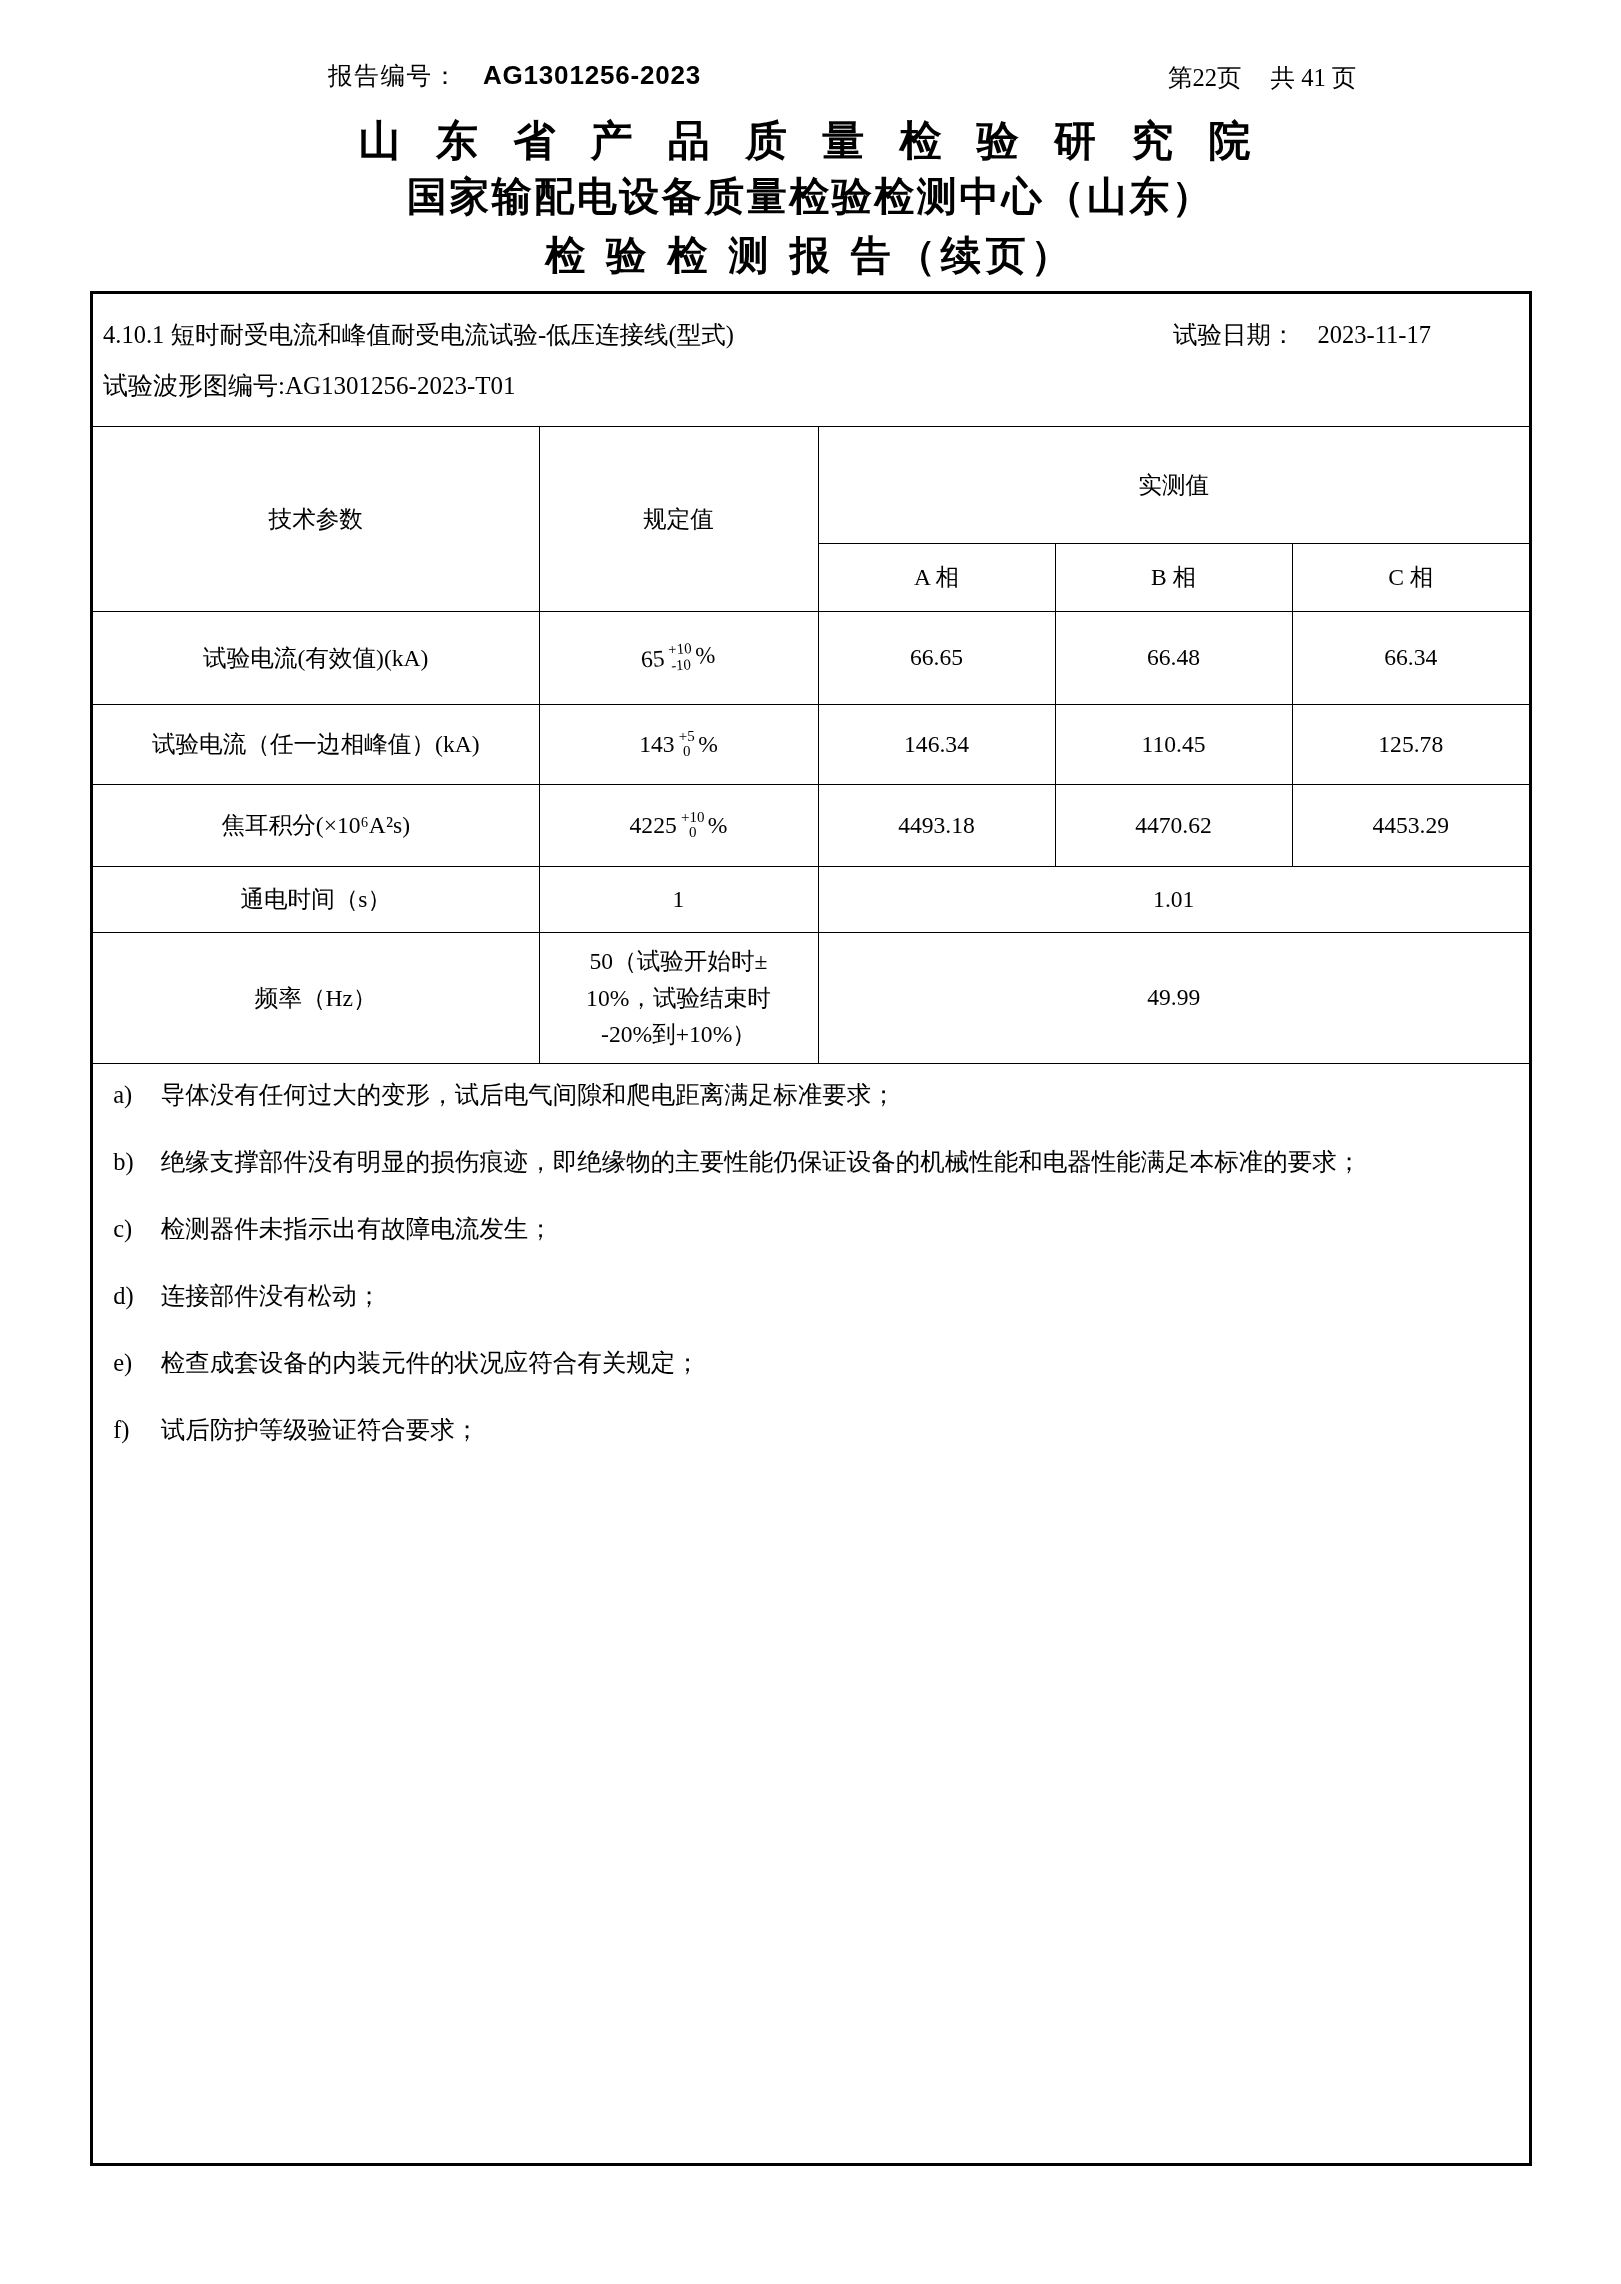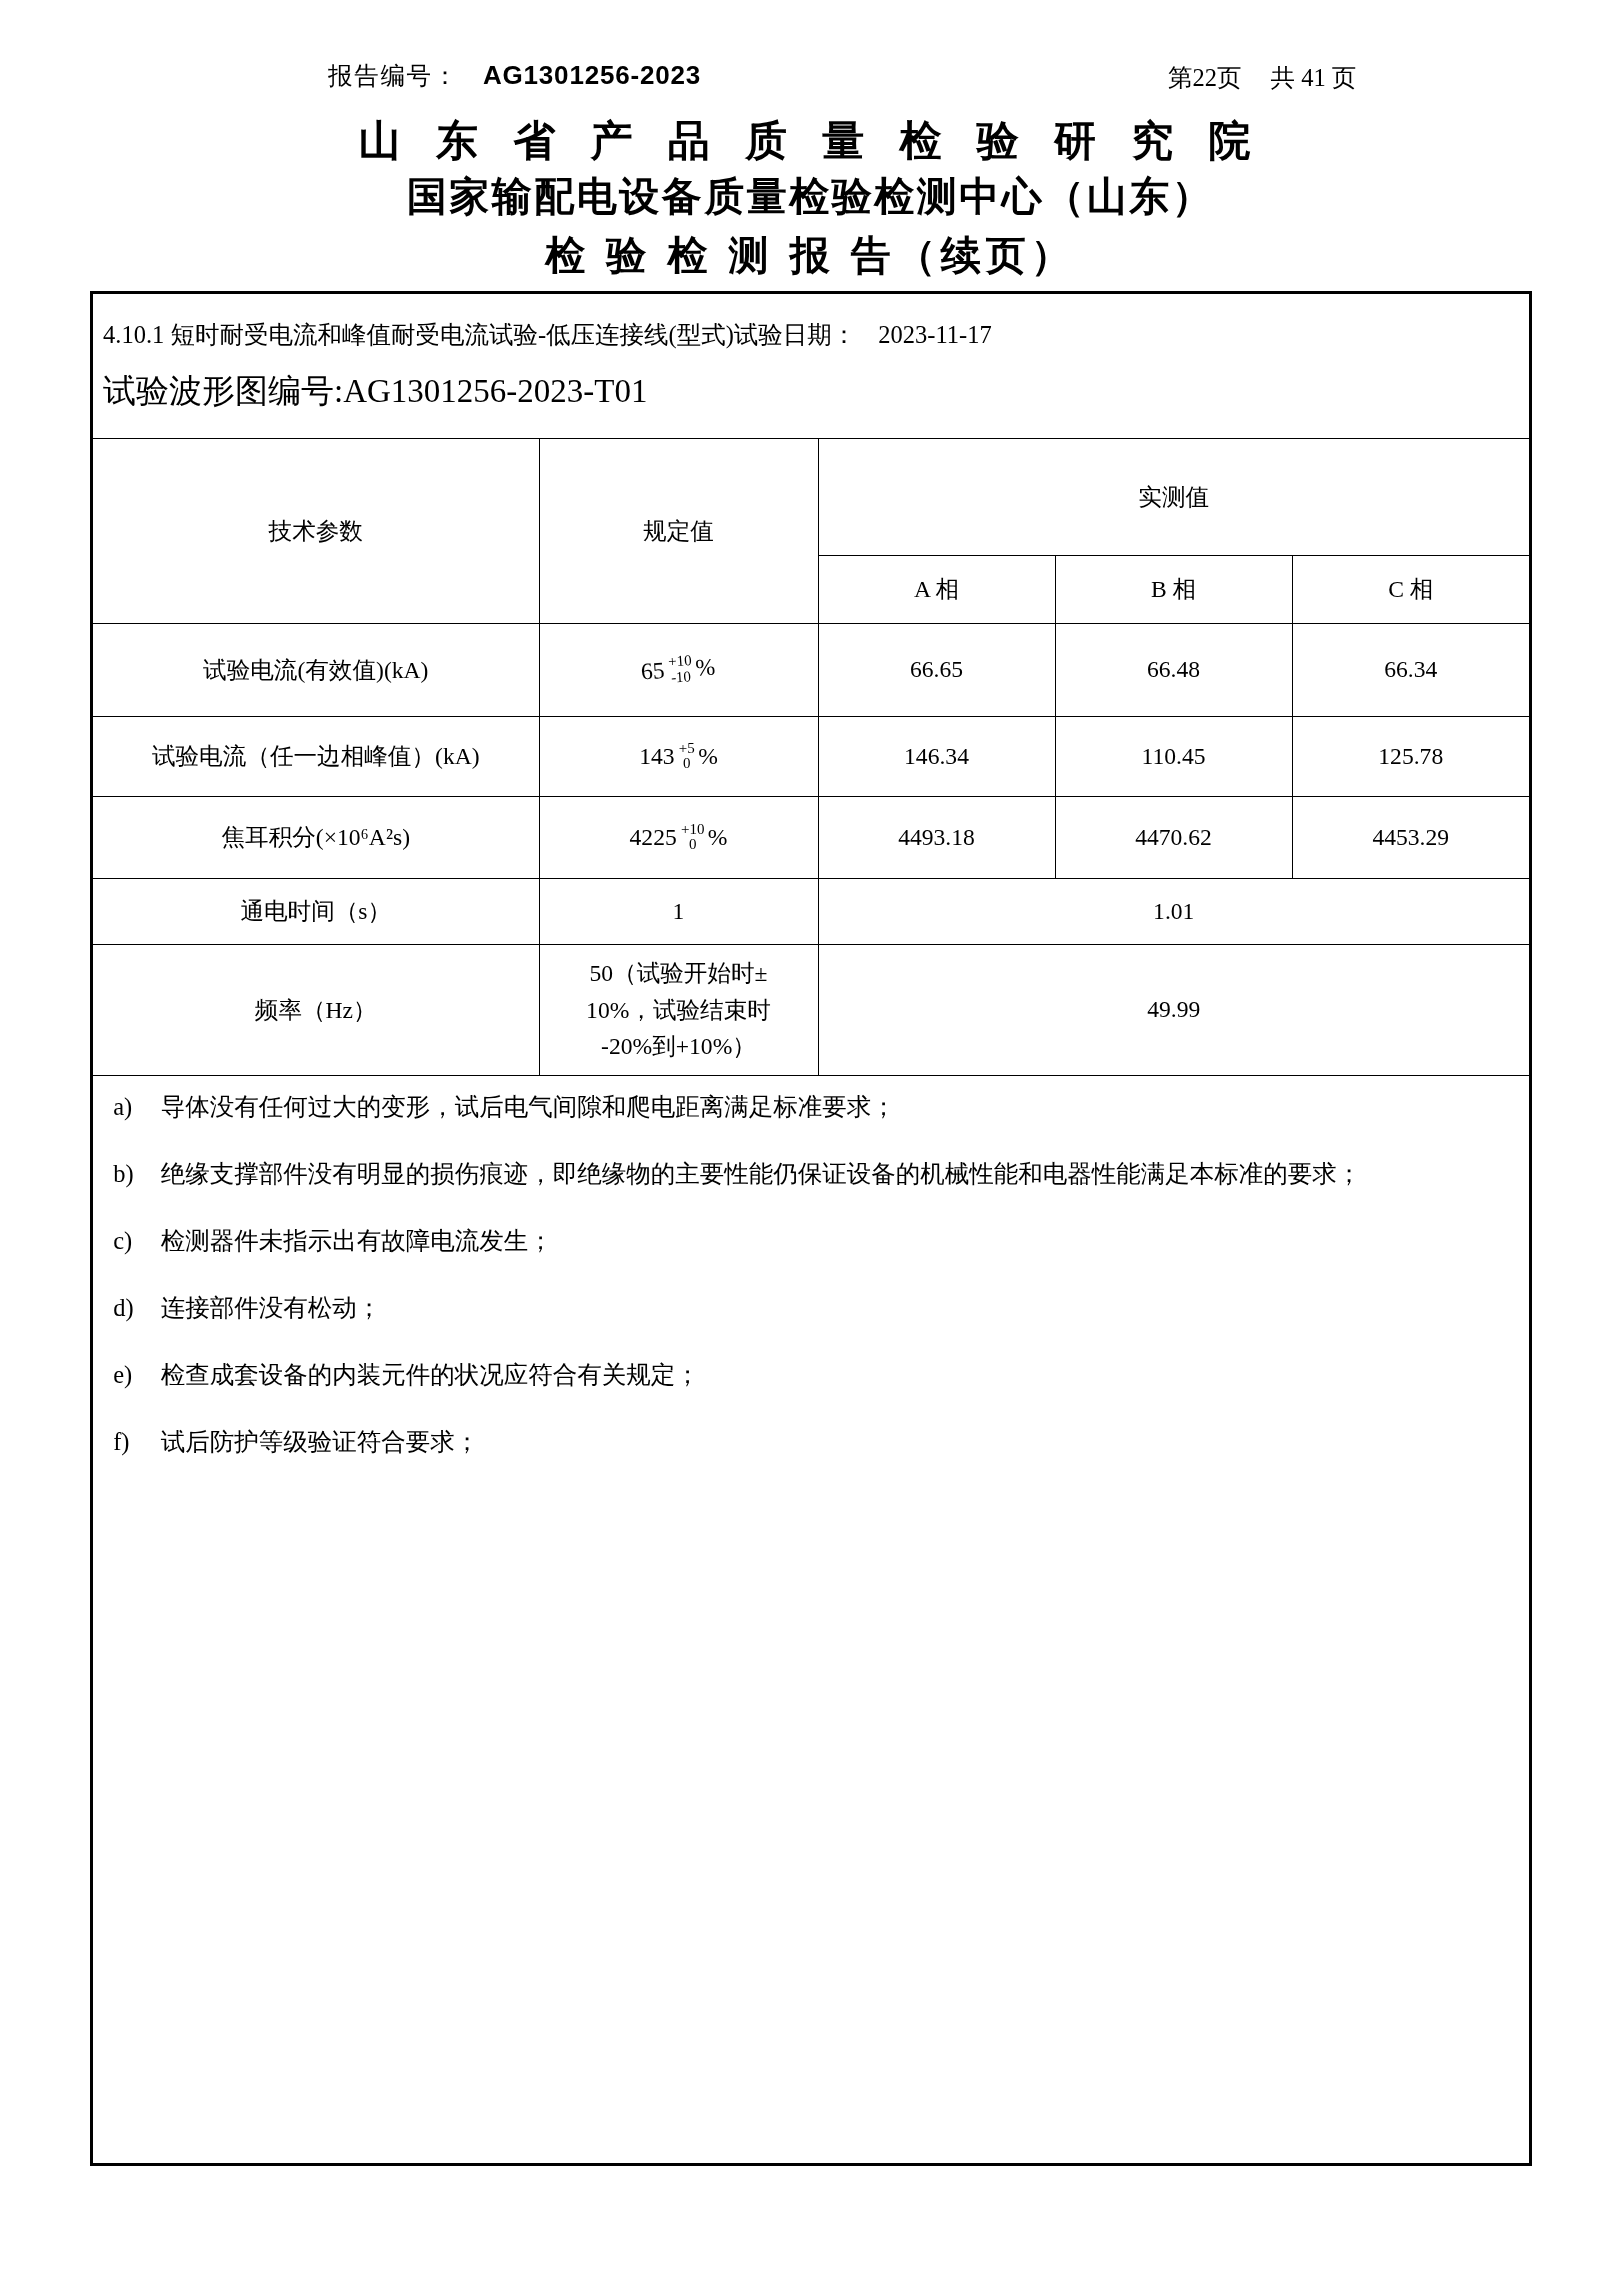--- a/index.html
+++ b/index.html
@@ -17,25 +17,25 @@
   .page-total{margin-left:29px;}
   
   .title-block{position:absolute;top:120px;left:0;width:100%;text-align:center;
     font-family:"Liberation Sans","DejaVu Sans",sans-serif;font-weight:700;line-height:1.0;}
   .title-line1{font-size:42px;letter-spacing:11.8px;}
   .title-line2{font-size:40px;letter-spacing:2.5px;margin-top:14px;}
   .title-line3{font-size:40px;letter-spacing:5px;margin-top:18.6px;}
   
   .main-box{position:absolute;left:90px;top:291px;width:1442px;height:1875px;
     border:3.4px solid #000;box-sizing:border-box;background:#fff;}
-  .section-row{display:flex;align-items:flex-start;
+  .section-row{display:flex;justify-content:space-between;align-items:flex-start;
     padding:23.6px 98px 0 10px;font-size:24.5px;white-space:nowrap;}
   .section-date .date-value{margin-left:22px;}
   .summary-line{padding:47px 10px 0;font-size:24.5px;}
-  .waveform-line{padding:18.6px 10px 0;font-size:33px;}
+  .waveform-line{padding:18.6px 10px 0;font-size:25px;}
   
   table.meas{width:100%;border-collapse:collapse;table-layout:fixed;margin-top:23.6px;
     font-size:23.6px;text-align:center;}
   table.meas td{border:1.7px solid #000;vertical-align:middle;padding:3.4px 5px;box-sizing:border-box;}
   table.meas tr td:first-child{border-left:none;}
   table.meas tr td:last-child{border-right:none;}
   tr.hrow1{height:117px;}
   tr.hrow2{height:68px;}
   #data-rows tr:nth-child(1){height:93px;}
   #data-rows tr:nth-child(2){height:80px;}

